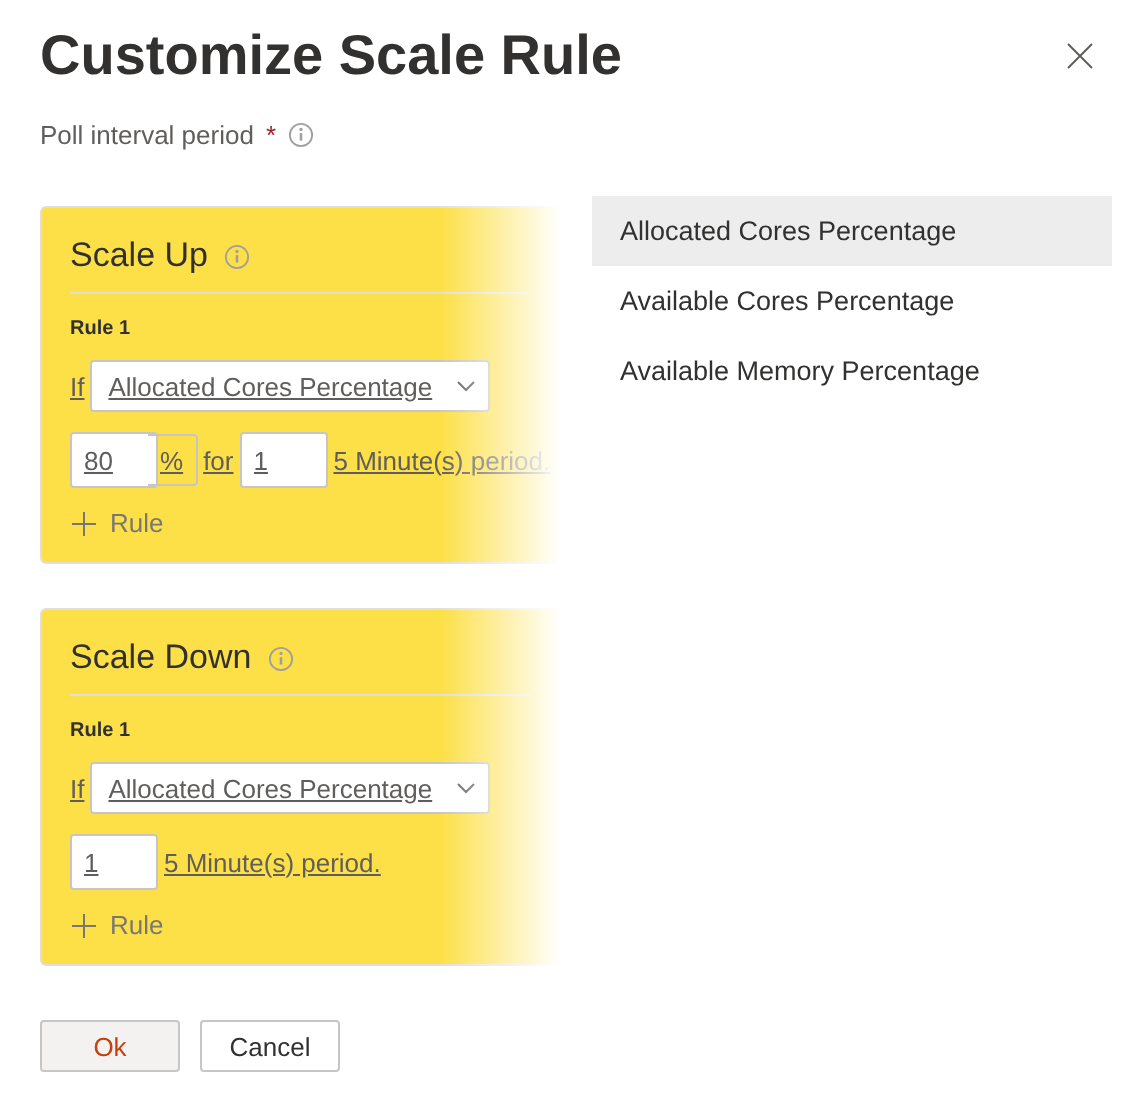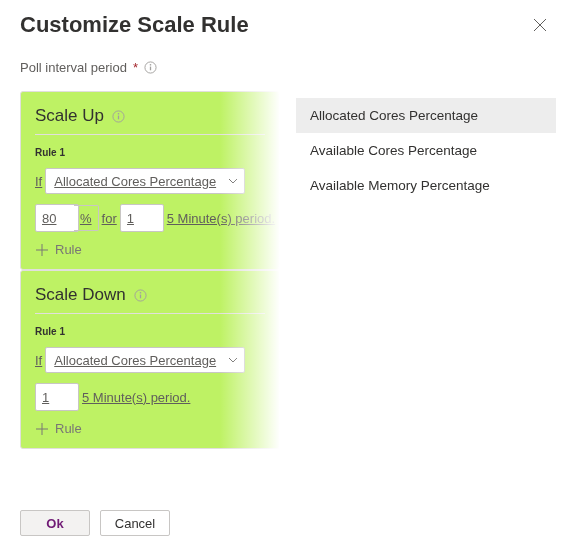--- a/index.html
+++ b/index.html
@@ -13,21 +13,21 @@
       background: #fff;
       position: relative;
     }
     .header {
       display: flex;
       justify-content: space-between;
       align-items: center;
       padding: 12px 20px 8px 20px;
     }
     .title {
-      font-size: 22px;
+      font-size: 28px;
       font-weight: 600;
       color: #323130;
     }
     .close-x {
       cursor: pointer;
       padding: 4px;
     }
     .close-x svg { display: block; }
 
     .left-pane {
@@ -43,31 +43,32 @@
       top: 0; right: 0; bottom: -200px;
       width: 60px;
       pointer-events: none;
       background: linear-gradient(to right, rgba(255,255,255,0), rgba(255,255,255,1));
     }
 
     .poll-row {
       display: flex;
       align-items: center;
       gap: 6px;
-      margin-bottom: 16px;
+      margin-bottom: 28px;
       color: #605e5c;
     }
     .req { color: #a4262c; }
     .info-icon svg { display: block; }
 
     .section {
       border: 1px solid #e1dfdd;
       border-radius: 3px;
       padding: 14px 14px 12px 14px;
-      background: #bef264;
+      margin-bottom: 22px;
+      background: #fde047;
     }
     .section-title-row {
       display: flex;
       align-items: center;
       gap: 8px;
       border-bottom: 1px solid #e1dfdd;
       padding-bottom: 8px;
       margin-bottom: 12px;
     }
     .section-title {
@@ -147,23 +148,22 @@
       border: 1px solid #c8c6c4;
       border-radius: 2px;
       background: #fff;
       font-family: inherit;
       font-size: 13px;
       color: #323130;
       cursor: pointer;
     }
     .btn:disabled {
       background: #f3f2f1;
-      color: #701a75;
+      color: #c2410c;
       cursor: default;
-      font-weight: bold;
     }
 
     .dropdown {
       position: absolute;
       left: 296px;
       top: 98px;
       width: 260px;
       background: #fff;
     }
     .dd-item {

